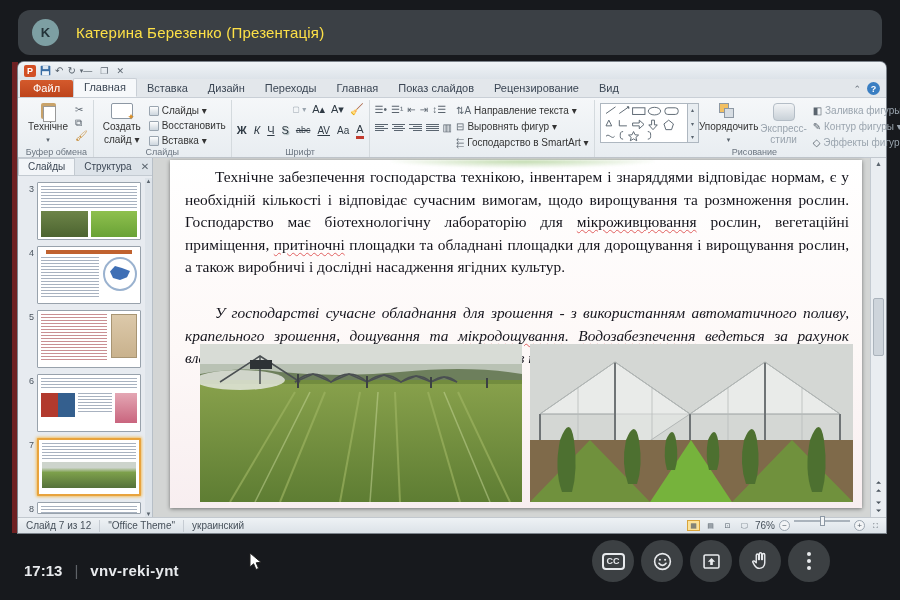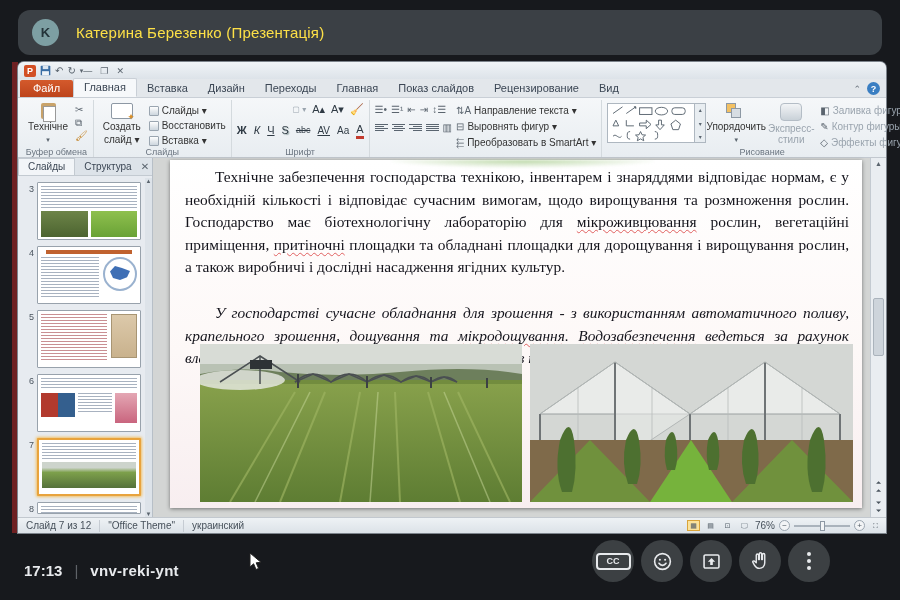--- a/index.html
+++ b/index.html
@@ -15,21 +15,21 @@
     display:flex; align-items:center; justify-content:center; }
   .presenter-name { margin-left:58px; color:#fde047; font-size:15px; letter-spacing:.2px; }
 
   .meet-bar { position:absolute; left:0; top:540px; width:900px; height:60px; background:#17191d; }
   .meet-left { position:absolute; left:24px; top:0; height:60px; display:flex; align-items:center; gap:12px; }
   .meet-time { color:#e8eaed; font-size:15px; font-weight:bold; }
   .meet-divider { color:#5f6368; font-size:15px; }
   .meet-code { color:#e8eaed; font-size:15px; font-weight:bold; letter-spacing:.3px; }
   .ctl-circle { position:absolute; width:42px; height:42px; border-radius:50%; background:#3c4043;
     display:flex; align-items:center; justify-content:center; cursor:pointer; }
-  .cc-box { border:2px solid #e8eaed; border-radius:4px; width:35px; height:17px;
+  .cc-box { border:2px solid #e8eaed; border-radius:4px; width:23px; height:17px;
     color:#e8eaed; font-size:9px; font-weight:bold; display:flex; align-items:center; justify-content:center; }
   .dots { display:flex; flex-direction:column; gap:3px; }
   .dots i { width:4px; height:4px; border-radius:50%; background:#e8eaed; }
 
   
   .red-strip { position:absolute; left:12px; top:62px; width:6px; height:471px; background:#6e2022; }
   .ppt { position:absolute; left:18px; top:62px; width:868px; height:471px;
     background:#e3e7eb; border-radius:6px 6px 0 0; box-shadow:0 0 0 1px #7c838b; font-size:11px; color:#333; }
 
   .titlebar { position:absolute; left:0; top:0; width:100%; height:17px;
@@ -120,21 +120,21 @@
   .sq { text-decoration:underline; text-decoration-style:wavy; text-decoration-color:#e06060;
     text-decoration-thickness:1px; text-underline-offset:2px; }
   .photos { position:absolute; left:30px; top:184px; width:653px; height:158px; display:flex; gap:8px; }
 
   .cursor { position:absolute; left:96px; top:394px; z-index:5; }
 
   .statusbar { position:absolute; left:0; top:455px; width:100%; height:16px;
     background:linear-gradient(#eef2f5,#dce2e8); border-top:1px solid #c2c8cf;
     display:flex; align-items:center; font-size:10px; color:#46505a; }
   .st-item { padding:0 8px; border-right:1px solid #c6ccd3; height:12px; line-height:12px; }
-  .st-right { margin-left:auto; display:flex; align-items:center; gap:4px; padding-right:4px; }
+  .st-right { margin-left:auto; display:flex; gap:4px; padding-right:4px; }
   .vbtn { width:13px; height:11px; border:1px solid transparent; display:flex; align-items:center; justify-content:center; font-size:7px; color:#55606a; }
   .vbtn.sel { background:#fbe39c; border-color:#d9a43a; }
   .zslider { width:56px; height:2px; background:#aab3bc; position:relative; }
   .zslider i { position:absolute; left:26px; top:-4px; width:5px; height:10px; background:#f2f4f6; border:1px solid #8d98a4; }
   .zbtn { width:11px; height:11px; border-radius:50%; border:1px solid #9aa5b0; background:#f2f4f6;
     display:flex; align-items:center; justify-content:center; font-size:8px; color:#55606a; line-height:8px; }
 </style>
 </head>
 <body>
 
@@ -285,21 +285,21 @@
           <div class="parlbl">
               <span class="sic">⇅A</span>
               <span>Направление текста ▾</span>
             </div>
           <div class="parlbl">
               <span class="sic">⊟</span>
               <span>Выровнять фигур ▾</span>
             </div>
           <div class="parlbl">
               <span class="sic">⬱</span>
-              <span>Преобразовать в SmartArt ▾</span>
+              <span>Господарство в SmartArt ▾</span>
             </div>
         </div>
       </div>
 
       <div class="grp">
         <div style="display:flex;padding-top:1px">
           <svg class="shapes-box" viewBox="0 0 88 40">
             <g stroke="#5a6570" fill="none" stroke-width="1">
               <line x1="4" y1="10" x2="14" y2="3"></line>
               <line x1="18" y1="10" x2="28" y2="3"></line>

